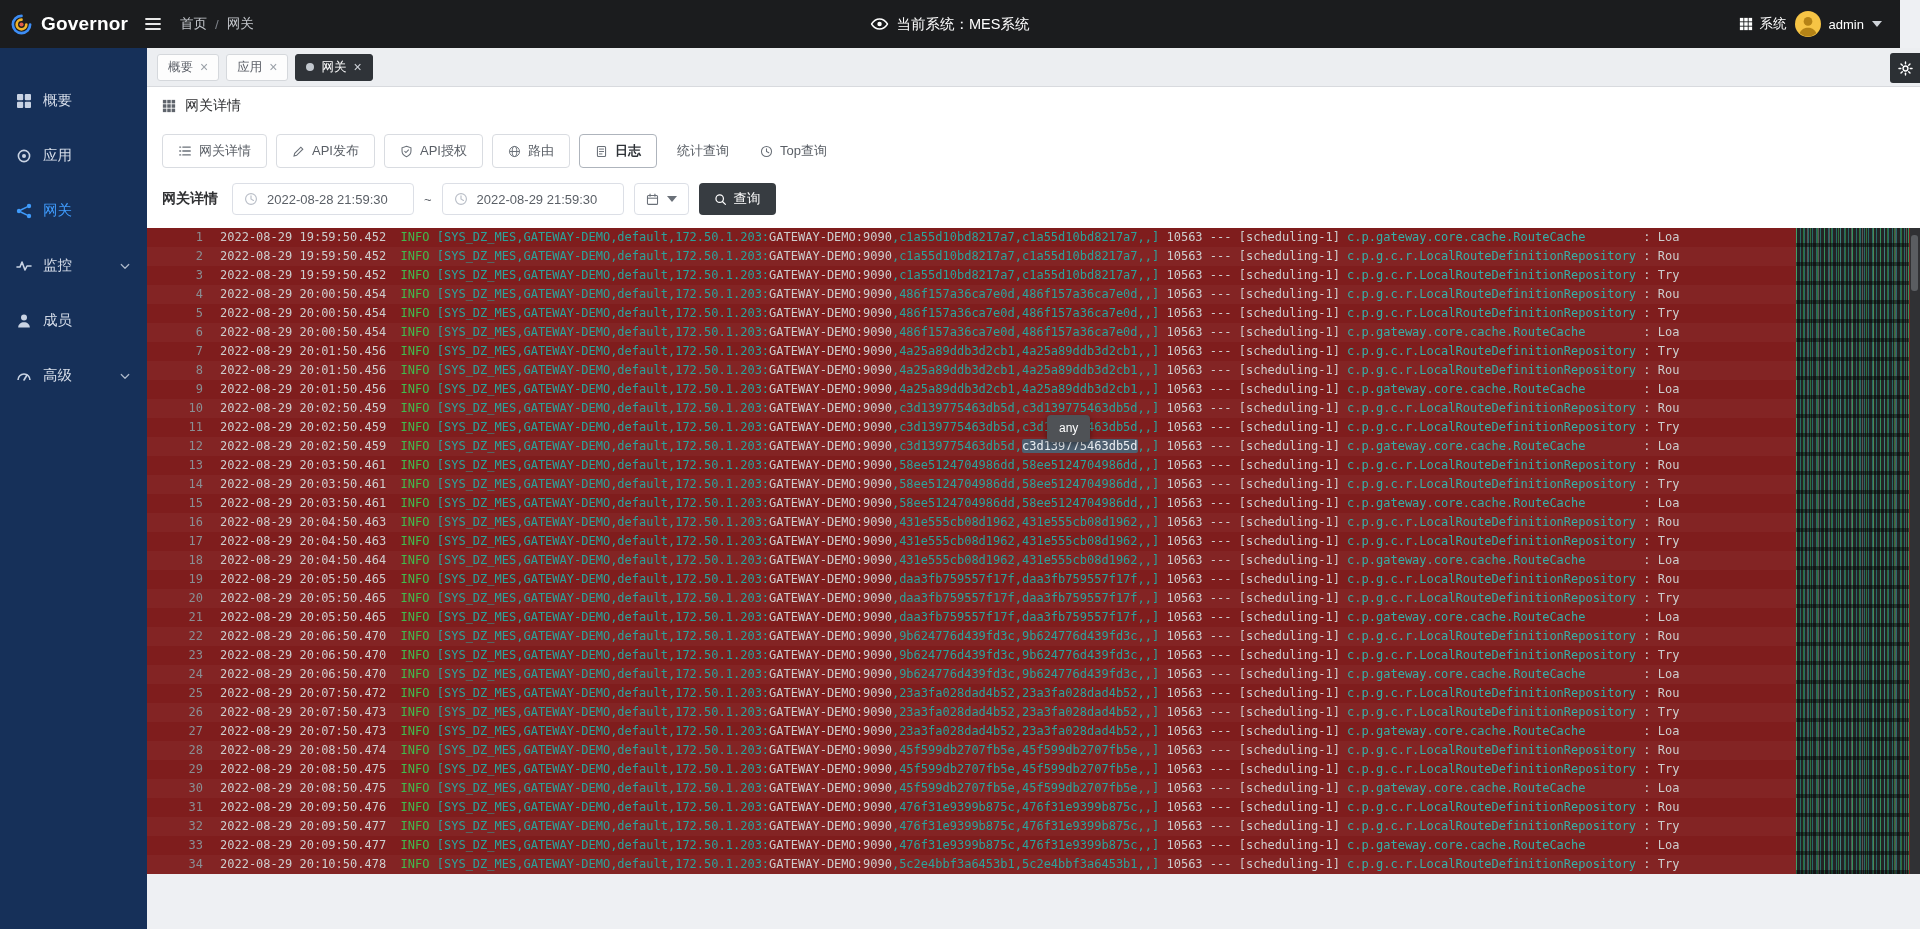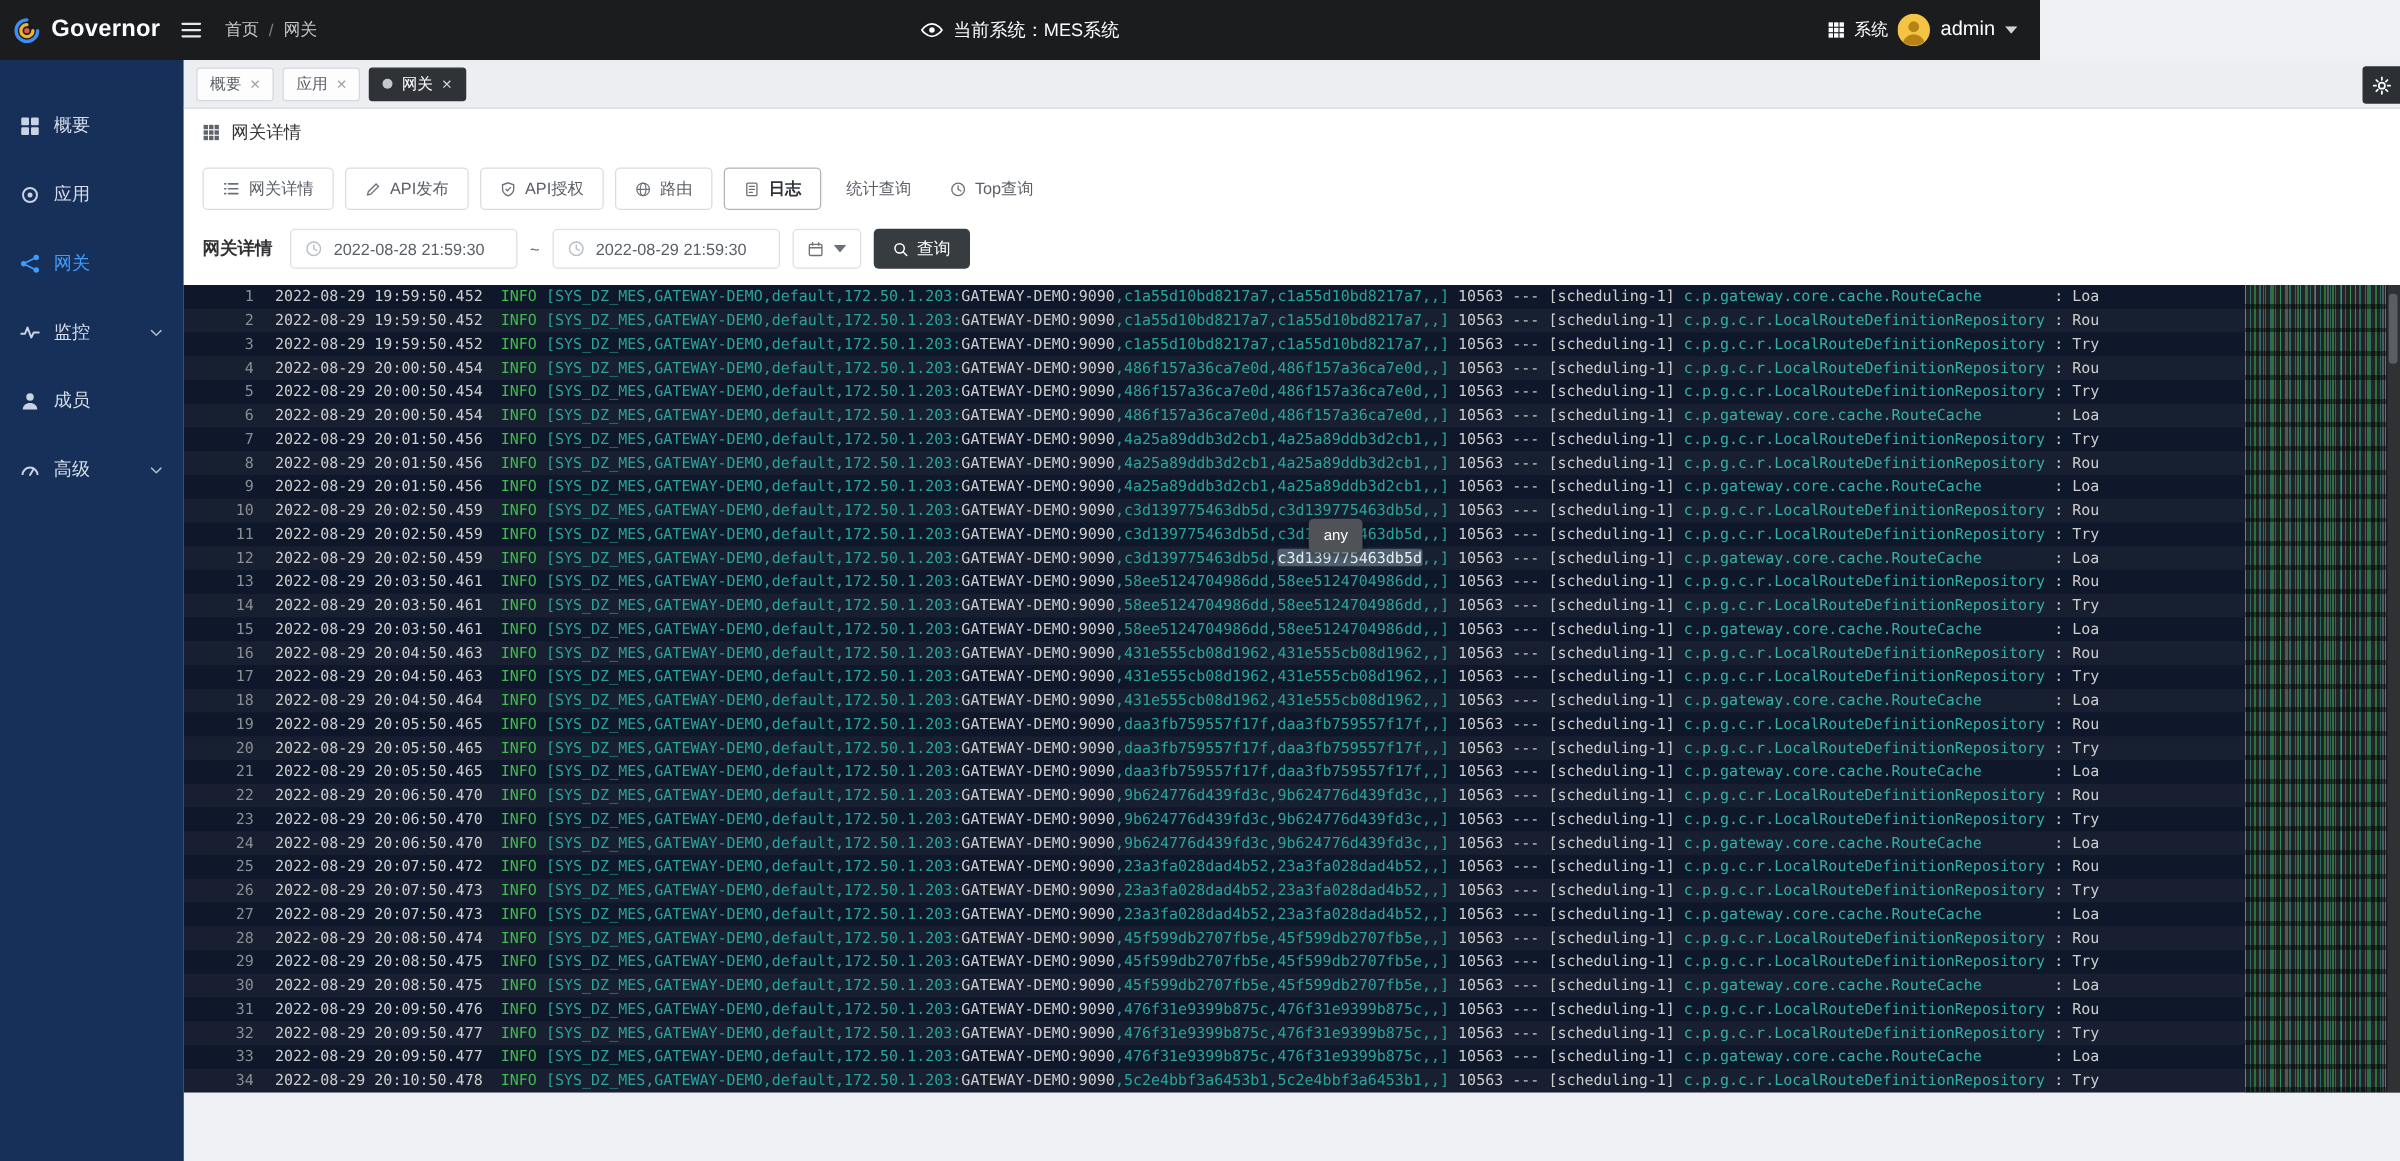--- a/index.html
+++ b/index.html
@@ -1,30 +1,30 @@
 <!DOCTYPE html>
 <html><head>
 <meta charset="utf-8">
 <style>
   * { box-sizing: border-box; margin: 0; padding: 0; }
   html,body { width:1920px; height:929px; overflow:hidden; }
   body { background:#eef0f3; font-family:"Liberation Sans","DejaVu Sans",sans-serif; position:relative; }
   svg { display:block; }
 
   
-  .navbar { position:absolute; top:0; left:0; width:1632px; height:48px; background:#1b1c1e; display:flex; align-items:center; color:#fff; z-index:30; }
+  .navbar { position:absolute; top:0; left:0; width:1900px; height:48px; background:#1b1c1e; display:flex; align-items:center; color:#fff; z-index:30; }
   .logo { display:flex; align-items:center; gap:8px; width:134px; padding-left:10px; flex:0 0 auto; }
   .logo-text { font-size:19px; font-weight:bold; letter-spacing:.2px; }
   .hamburger { margin-left:10px; color:#e8e8e8; cursor:pointer; display:flex; }
   .breadcrumb { margin-left:18px; font-size:13.5px; color:#c3c6cb; display:flex; gap:8px; align-items:center; }
   .breadcrumb .sep { color:#7c8087; }
   .nav-center { position:absolute; left:50%; top:0; height:48px; transform:translateX(-50%); display:flex; align-items:center; gap:8px; font-size:14.5px; color:#fff; }
   .nav-right { margin-left:auto; display:flex; align-items:center; gap:8px; padding-right:18px; }
   .nav-sys { display:flex; align-items:center; gap:7px; font-size:13.5px; cursor:pointer; }
-  .nav-user { display:flex; align-items:center; gap:8px; cursor:pointer; font-size:16px;text-align:right; }
+  .nav-user { display:flex; align-items:center; gap:8px; cursor:pointer; font-size:13px;text-align:right; }
   .nav-user .caret { color:#cfd3d9; display:flex; }
 
   
   .sidebar { position:absolute; top:48px; left:0; width:147px; height:881px; background:#163059; padding-top:25px; }
   .side-item { height:55px; display:flex; align-items:center; gap:11px; padding:0 16px; color:#d7deea; font-size:14.5px; cursor:pointer; }
   .side-item .si { display:flex; color:#c9d3e3; }
   .side-item.active, .side-item.active .si { color:#3f9bfc; }
   .side-item .chev { margin-left:auto; color:#aeb9cb; display:flex; }
 
   
@@ -51,21 +51,21 @@
 
   .filter { display:flex; align-items:center; gap:10px; padding:6px 15px 13px 15px; }
   .flabel { font-size:14px; font-weight:bold; color:#303133; margin-right:4px; }
   .dinput { width:182px; height:32px; border:1px solid #dcdfe6; border-radius:4px; display:flex; align-items:center; gap:9px; padding:0 11px; font-size:13px; color:#5a5f66; background:#fff; cursor:text; }
   .dinput .ic { color:#b9bec7; display:flex; }
   .tilde { color:#5a5f66; font-size:13px; }
   .calbtn { height:32px; border:1px solid #dcdfe6; border-radius:4px; display:flex; align-items:center; gap:8px; padding:0 11px; background:#fff; color:#6a7078; cursor:pointer; }
   .qbtn { height:32px; background:#373c41; color:#fff; border:none; border-radius:4px; display:flex; align-items:center; gap:7px; padding:0 15px; font-size:13.5px; cursor:pointer; }
 
   
-  .logpanel { position:relative; height:646px; background:#0f172a; overflow:hidden;
+  .logpanel { position:relative; height:646px; background:#7f1d1d; overflow:hidden;
               font-family:"DejaVu Sans Mono","Liberation Mono",monospace; font-size:12px; line-height:19px; }
   .log-row { white-space:pre; height:19px; padding-left:10px; color:#cdcdcd; }
   #log-lines .log-row:nth-child(even) { background:rgba(255,255,255,0.035); }
   .ln { display:inline-block; width:46px; text-align:right; color:#8a8f94; margin-right:17px; }
   .t { color:#cdcdcd; }
   .lvl { color:#41bb4d; }
   .ctx { color:#2ba39b; }
   .host { color:#cdcdcd; }
   .meta { color:#cdcdcd; }
   .logger { color:#35b0a8; }

